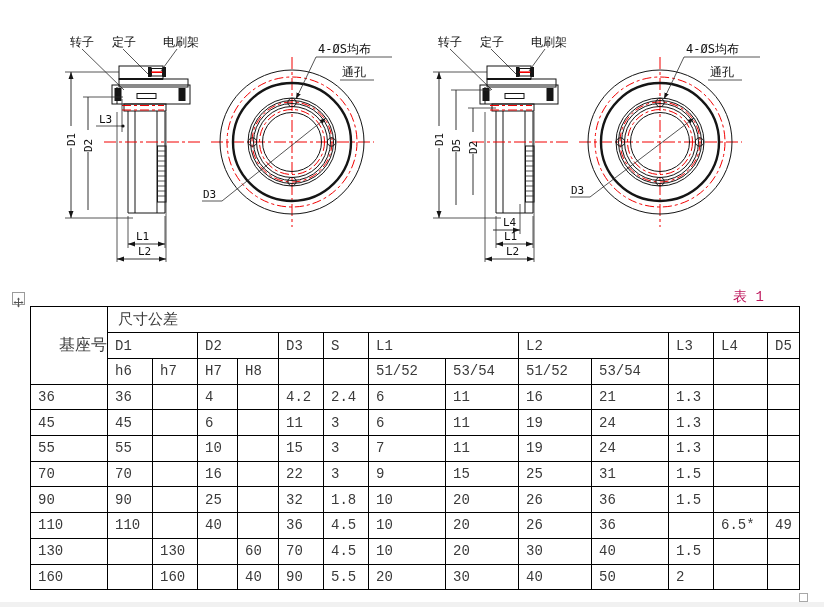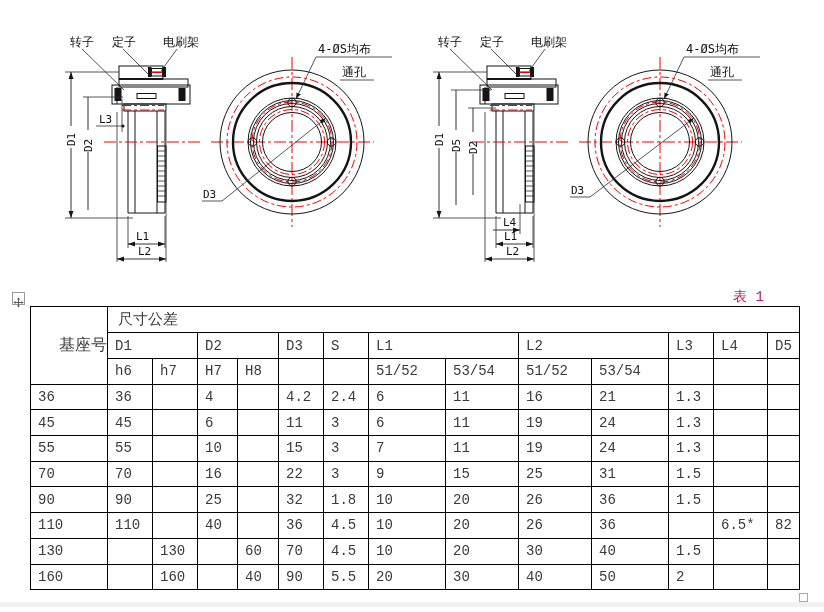--- a/index.html
+++ b/index.html
@@ -373,21 +373,21 @@
           <td>40</td>
           <td></td>
           <td>36</td>
           <td>4.5</td>
           <td>10</td>
           <td>20</td>
           <td>26</td>
           <td>36</td>
           <td></td>
           <td>6.5*</td>
-          <td>82</td>
+          <td>49</td>
         </tr>
         <tr>
           <td>130</td>
           <td></td>
           <td>130</td>
           <td></td>
           <td>60</td>
           <td>70</td>
           <td>4.5</td>
           <td>10</td>

